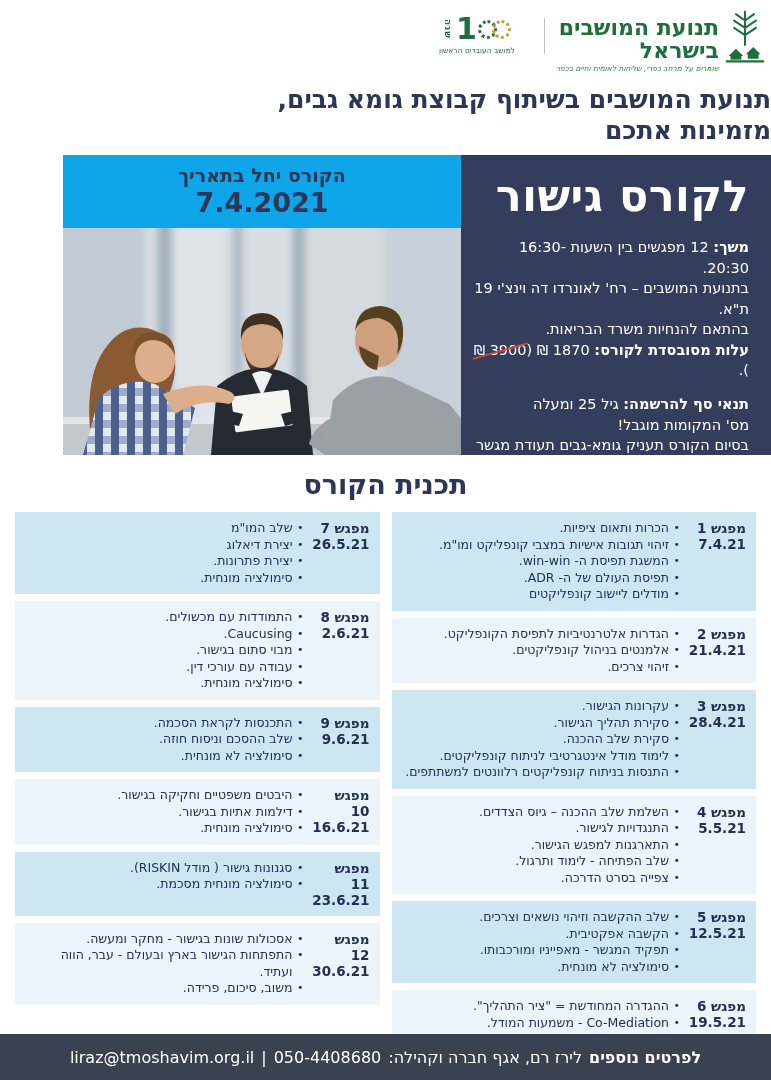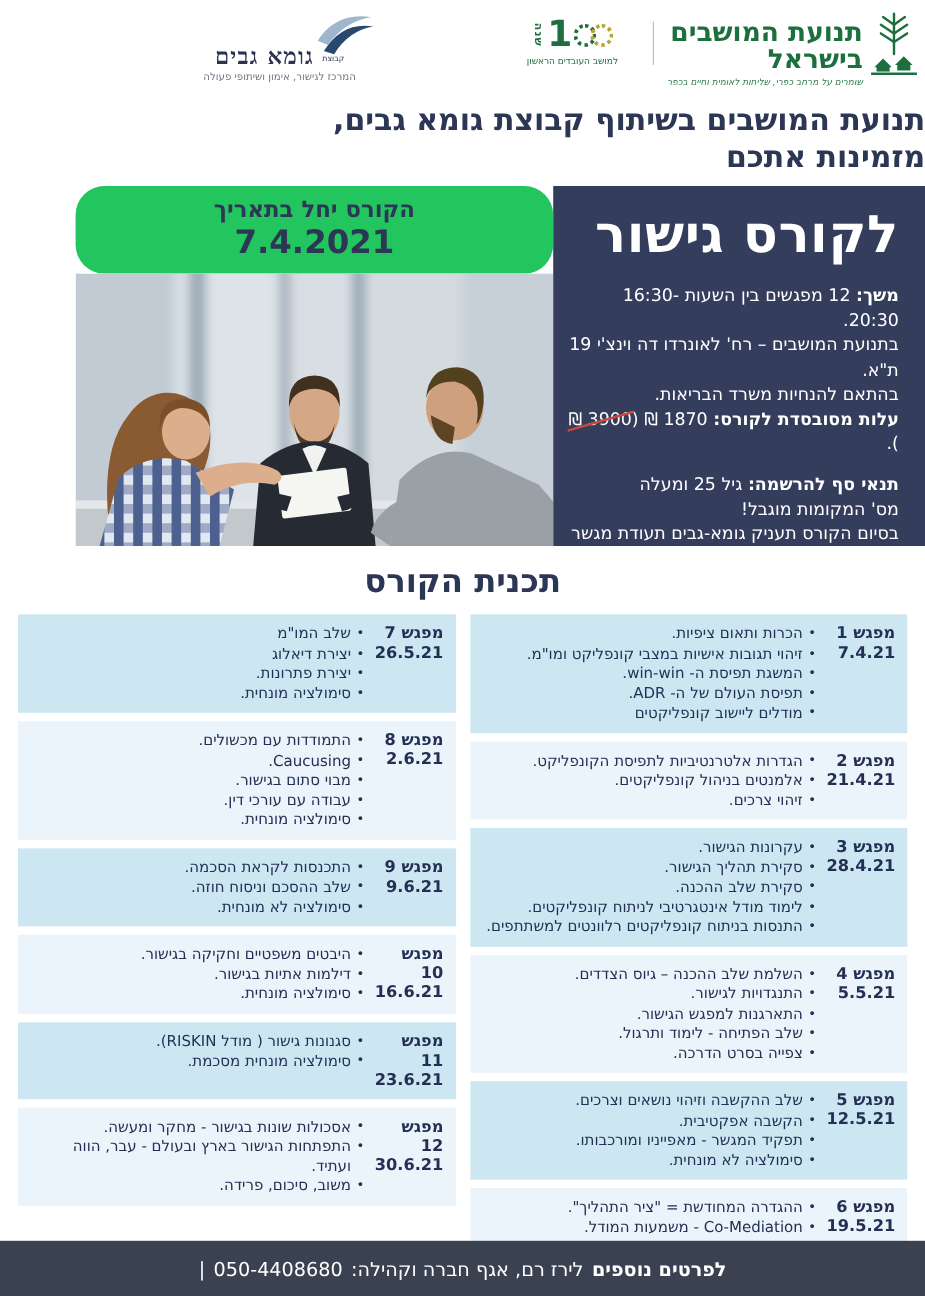--- a/index.html
+++ b/index.html
@@ -35,21 +35,21 @@
   
   .banner{display:flex;direction:rtl;height:300px;}
   .panel{width:310px;box-sizing:border-box;background:#353d5c;color:#ffffff;padding:16px 22px 10px 12px;text-align:right;direction:rtl;}
   .panel-title{font-size:43px;font-weight:800;letter-spacing:0.5px;margin-bottom:16px;}
   .panel p{margin:0;font-size:14.5px;line-height:1.42;}
   .pbold{font-weight:bold;}
   .terms{margin-top:13px !important;}
   .strike{position:relative;white-space:nowrap;display:inline-block;}
   .strike::after{content:"";position:absolute;left:-2px;right:-2px;top:48%;border-top:2px solid #c84a3a;transform:rotate(-16deg);}
   .banner-left{width:398px;display:flex;flex-direction:column;}
-  .date-strip{height:73px;background:#22c55e;color:#2c3655;text-align:center;direction:rtl;padding-top:9px;box-sizing:border-box;border-radius:24px;}
+  .date-strip{height:73px;background:#0ea5e9;color:#2c3655;text-align:center;direction:rtl;padding-top:9px;box-sizing:border-box;}
   .date-strip .dl{font-size:19px;font-weight:bold;line-height:1.2;}
   .date-strip .dv{font-size:27px;font-weight:800;line-height:1.15;direction:ltr;}
   .photo{flex:1;overflow:hidden;line-height:0;}
 
   
   .program{padding:0 15px;direction:rtl;}
   .program-title{text-align:center;color:#2c3655;font-weight:800;font-size:27px;margin:14px 0 12px;}
   .columns{display:flex;gap:12px;direction:rtl;}
   .col{flex:1;min-width:0;}
   .card{display:flex;gap:8px;direction:rtl;padding:8px 10px;margin-bottom:7px;color:#233054;}
@@ -109,33 +109,20 @@
         <div class="c100-shana">שנה</div>
         <div class="c100-num" title="100">
           <span class="c100-one">1</span>
           <span class="ring g"></span>
           <span class="ring y"></span>
         </div>
       </div>
       <div class="c100-sub">למושב העובדים הראשון</div>
     </div>
 
-    <div class="logo-guma">
-      <span class="guma-wave">
-        <svg width="52" height="36" viewBox="0 0 60 42">
-          <path d="M4 28 Q22 0 56 5 Q30 9 14 32 Z" fill="#9fb6cc"></path>
-          <path d="M10 38 Q28 9 58 14 Q34 18 20 41 Z" fill="#27496d"></path>
-        </svg>
-      </span>
-      <div class="guma-name">
-        <span class="guma-group">קבוצת</span>
-        <span class="guma-title">גומא גבים</span>
-      </div>
-      <div class="guma-sub">המרכז לגישור, אימון ושיתופי פעולה</div>
-    </div>
 
     <div class="invite">
       <div class="invite-l1">תנועת המושבים בשיתוף קבוצת גומא גבים,</div>
       <div class="invite-l2">מזמינות אתכם</div>
     </div>
   </div>
 
   <div class="banner">
 
     <div class="panel">
@@ -366,15 +353,16 @@
     </div>
   </div>
     </div>
   </div>
 
   <div class="footer">
     <span class="fbold">לפרטים נוספים</span>
     <span>לירז רם, אגף חברה וקהילה:</span>
     <a href="#" class="ltr">050-4408680</a>
     <span>|</span>
+    <a href="#" class="ltr">liraz@tmoshavim.org.il</a>
   </div>
 
 </div>
 
 </body></html>

